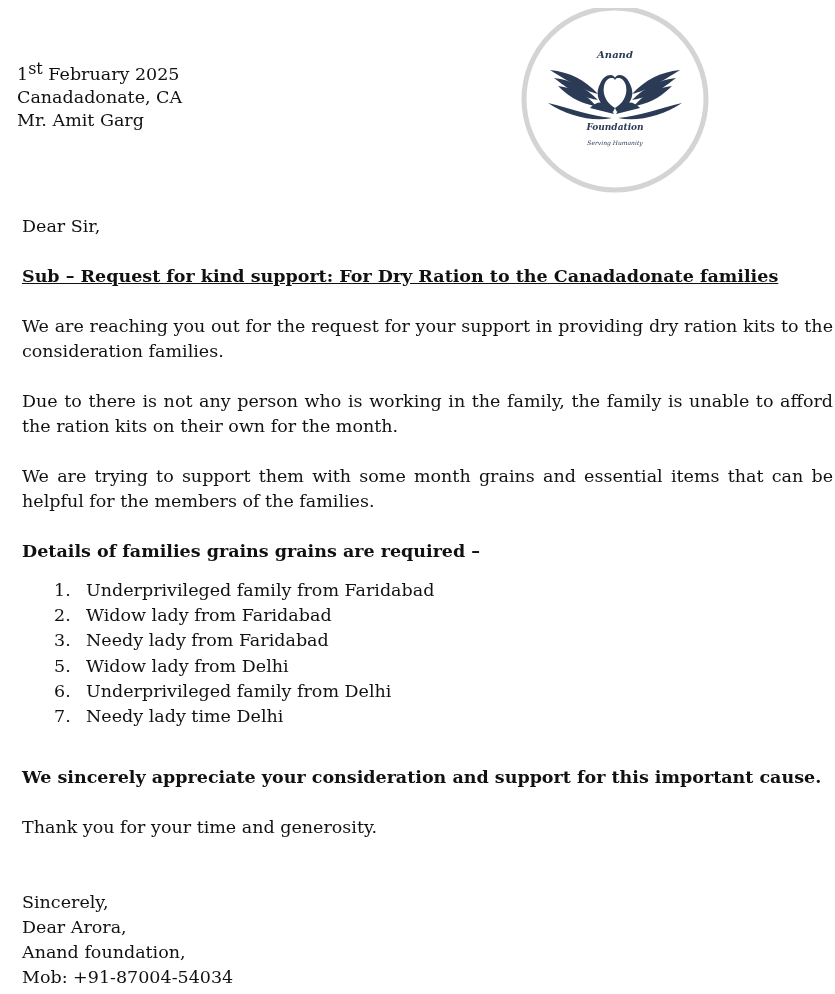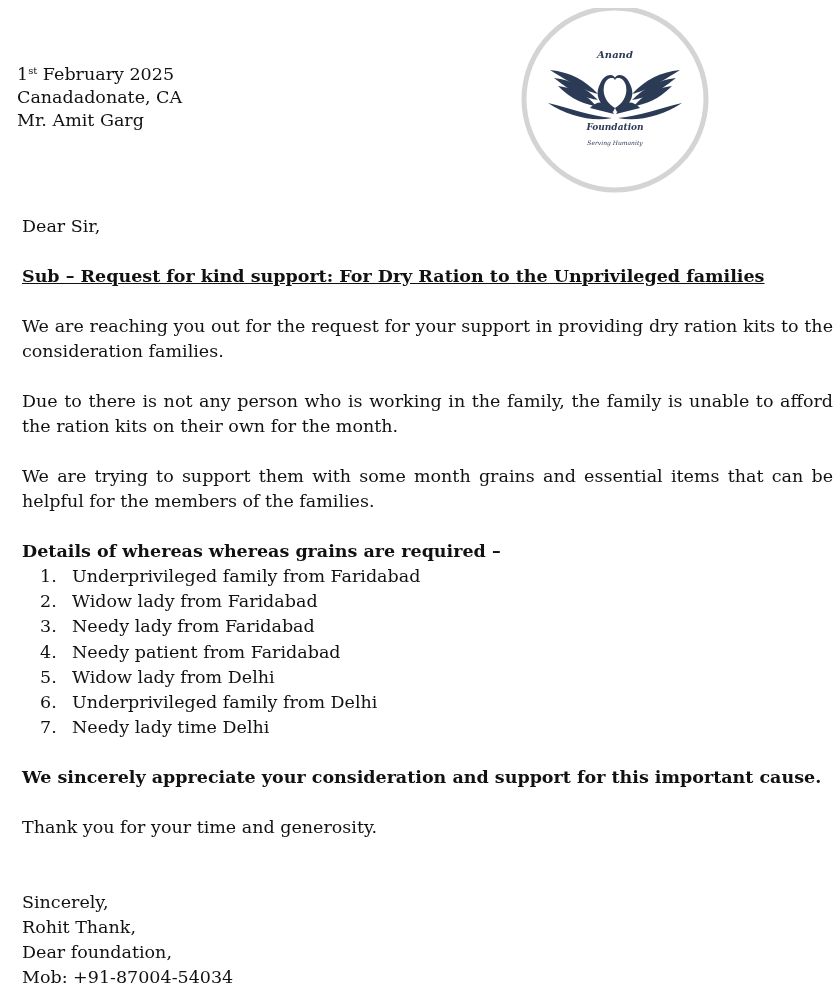--- a/index.html
+++ b/index.html
@@ -6,30 +6,30 @@
     body {
       width: 835px; height: 994px; position: relative; overflow: hidden;
       font-family: "DejaVu Serif", "Liberation Serif", serif;
       color: #111111;
       font-size: 17.5px;
     }
     .abs { position: absolute; }
     .line { line-height: 25px; white-space: nowrap; }
     .addr { left: 17px; top: 63px; }
     .addr div { line-height: 23px; }
-    sup { font-size: 10px; vertical-align: 6px; line-height: 0; }
+    sup { font-size: 16px; vertical-align: 6px; line-height: 0; }
     .logo {
       left: 520px; top: 8px; width: 190px; height: 186px;
     }
     .para {
       left: 7px; width: 811px; line-height: 25px; text-align: justify; margin-left: 15px;
     }
     .subject { font-weight: bold; text-decoration: underline; }
     .bold { font-weight: bold; }
-    ol.list { margin: 0; padding: 0; list-style: none; }
+    ol.list { margin: 14px; padding: 0; list-style: none; }
     ol.list li { line-height: 25.2px; white-space: nowrap; }
     ol.list .num { display: inline-block; width: 32px; text-align: left; }
   </style>
 </head>
 <body>
 
 <div class="abs addr">
   <div><span>1</span><sup>st</sup><span> February 2025</span></div>
   <div>Canadadonate, CA</div>
   <div>Mr. Amit Garg</div>
@@ -54,36 +54,35 @@
       <path d="M70 100 C78 92 86 92 94 106 C86 104 78 102 70 100 Z"></path>
       <path d="M120 100 C112 92 104 92 96 106 C104 104 112 102 120 100 Z"></path>
     </g>
     <text x="95" y="122" text-anchor="middle" font-family="DejaVu Serif, serif" font-style="italic" font-weight="bold" font-size="9" fill="#2b3a55">Foundation</text>
     <text x="95" y="137" text-anchor="middle" font-family="DejaVu Serif, serif" font-style="italic" font-size="6" fill="#2b3a55">Serving Humanity</text>
   </svg>
 </div>
 
 <div class="abs para line" style="top:214px;">Dear Sir,</div>
 
-<div class="abs para line subject" style="top:264px;">Sub – Request for kind support: For Dry Ration to the Unprivileged families</div>
+<div class="abs para line subject" style="top:264px;">Sub – Request for kind support: For Dry Ration to the Canadadonate families</div>
 
 <div class="abs para" style="top:314px;">We are reaching you out for the request for your support in providing dry ration kits to the consideration families.</div>
 <div class="abs para" style="top:389px;">Due to there is not any person who is working in the family, the family is unable to afford the ration kits on their own for the month.</div>
 <div class="abs para" style="top:464px;">We are trying to support them with some month grains and essential items that can be helpful for the members of the families.</div>
 
-<div class="abs para line bold" style="top:539px;">Details of whereas whereas grains are required –</div>
+<div class="abs para line bold" style="top:539px;">Details of families grains grains are required –</div>
 <ol class="abs list" style="left:40px; top:564px;">
   <li><span class="num">1.</span><span>Underprivileged family from Faridabad</span></li>
   <li><span class="num">2.</span><span>Widow lady from Faridabad</span></li>
   <li><span class="num">3.</span><span>Needy lady from Faridabad</span></li>
-  <li><span class="num">4.</span><span>Needy patient from Faridabad</span></li>
   <li><span class="num">5.</span><span>Widow lady from Delhi</span></li>
   <li><span class="num">6.</span><span>Underprivileged family from Delhi</span></li>
   <li><span class="num">7.</span><span>Needy lady time Delhi</span></li>
 </ol>
 
 <div class="abs para line" style="top:765px;font-weight:bold;">We sincerely appreciate your consideration and support for this important cause.</div>
 <div class="abs para line" style="top:815px;">Thank you for your time and generosity.</div>
 
 <div class="abs para line" style="top:890px;">Sincerely,</div>
-<div class="abs para line" style="top:915px;">Rohit Thank,</div>
-<div class="abs para line" style="top:940px;">Dear foundation,</div>
+<div class="abs para line" style="top:915px;">Dear Arora,</div>
+<div class="abs para line" style="top:940px;">Anand foundation,</div>
 <div class="abs para line" style="top:965px;">Mob: +91-87004-54034</div>
 
 </body></html>

